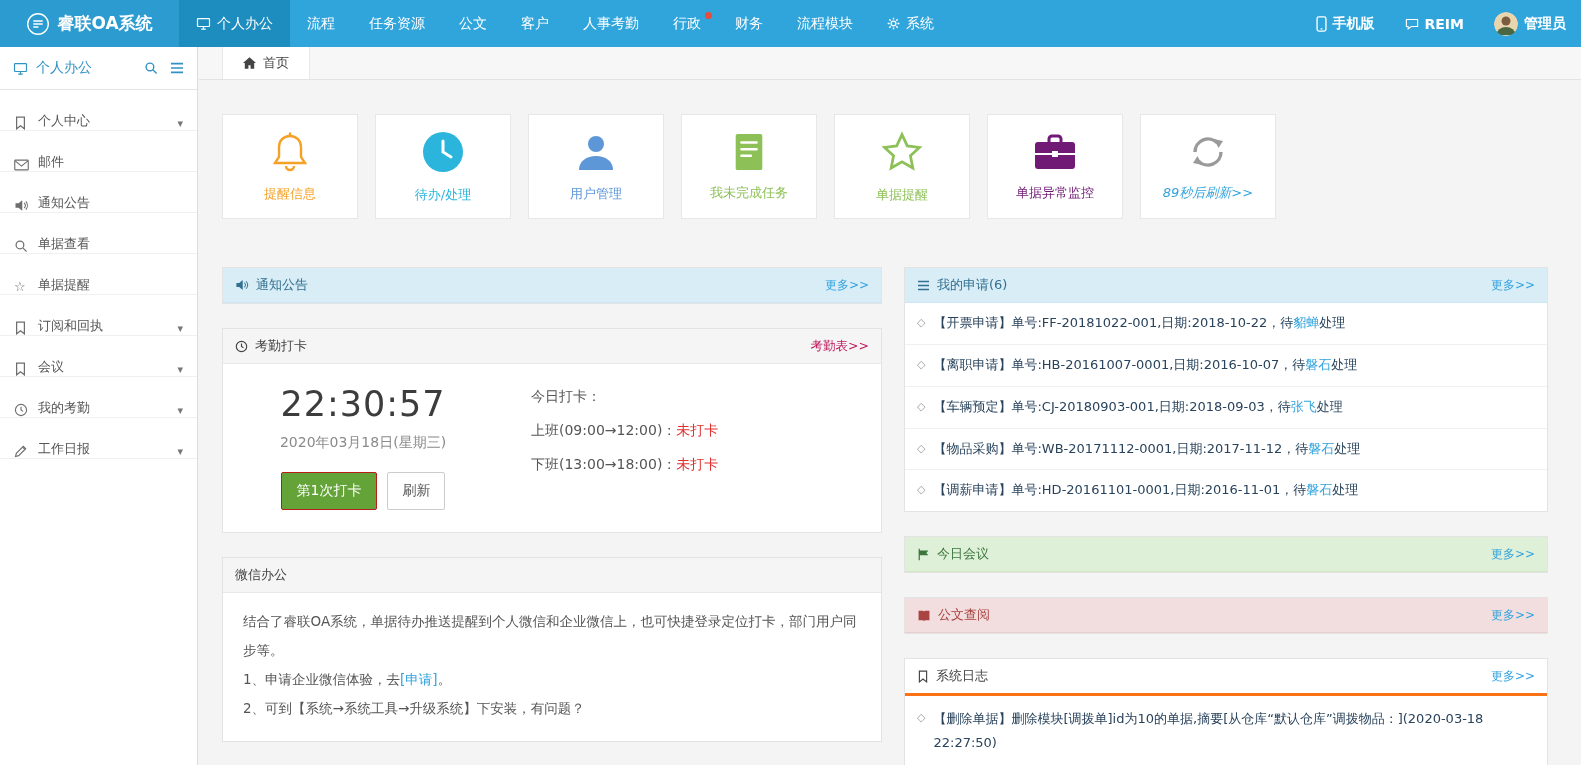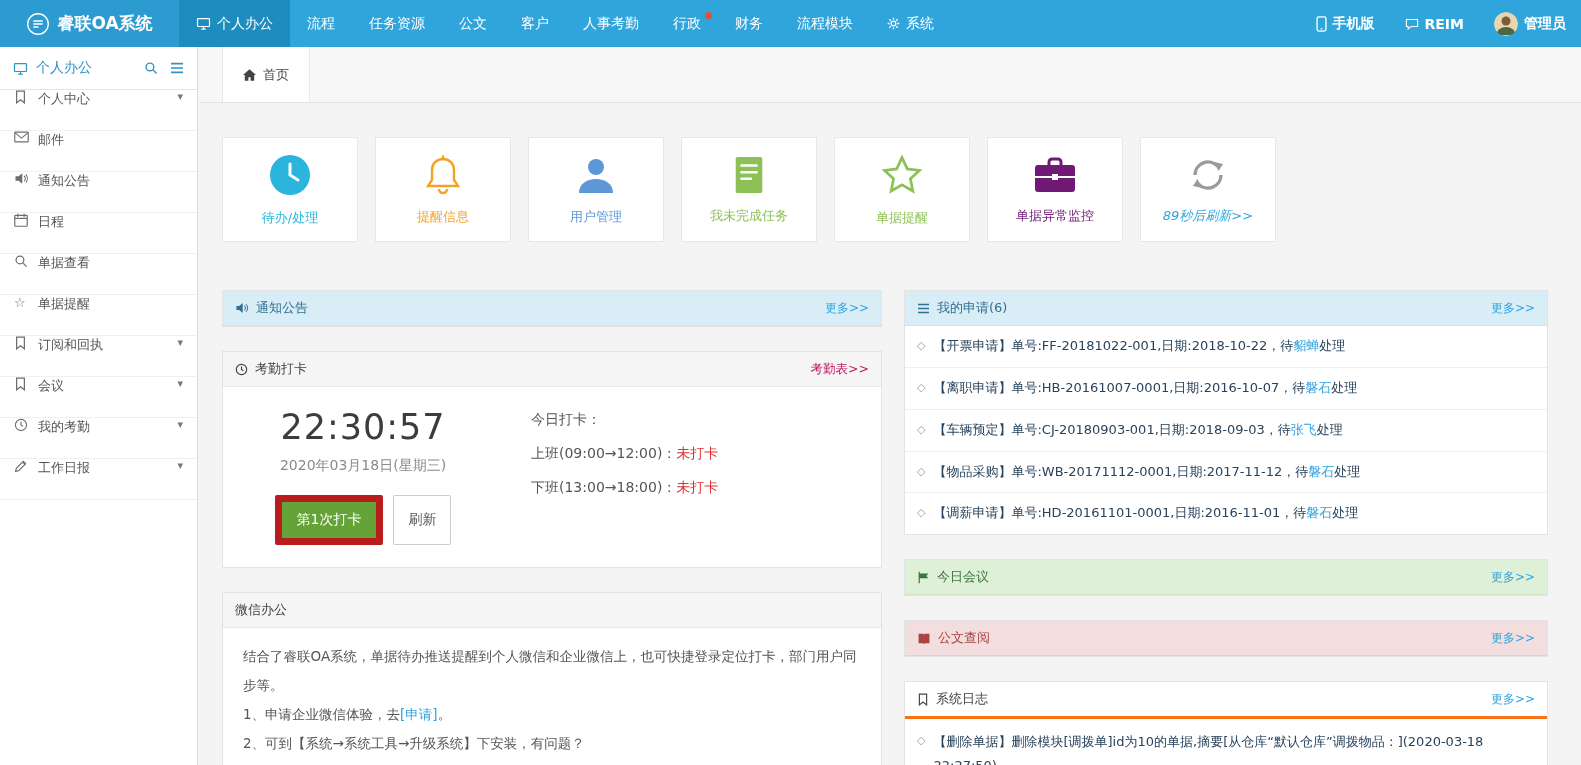--- a/index.html
+++ b/index.html
@@ -19,28 +19,28 @@
   .nav-dot { position:absolute; top:12px; right:6px; width:7px; height:7px; border-radius:50%; background:#e74c3c; }
   .topbar-right { margin-left:auto; display:flex; }
   .topbar-right .nav-item { padding:0 15px;font-weight:bold; }
   .avatar { width:24px; height:24px; border-radius:50%; overflow:hidden; flex:none; }
 
   
   .sidebar { position:absolute; top:47px; left:0; bottom:0; width:198px; background:#fff; border-right:1px solid #ddd; }
   .side-head { height:43px; display:flex; align-items:center; padding:0 13px; border-bottom:1px solid #e5e5e5; color:#3192c3; }
   .side-head .shead-title { font-size:14px; margin-left:8px; flex:1; }
   .side-head .hicon { color:#3192c3; cursor:pointer; margin-left:12px; }
-  .side-item { height:41px; display:flex; align-items:flex-start; padding:0 14px; border-bottom:1px solid #f0f0f0; color:#555; font-size:13px; cursor:pointer; }
+  .side-item { height:41px; display:flex; align-items:flex-end; padding:0 14px; border-bottom:1px solid #f0f0f0; color:#555; font-size:13px; cursor:pointer; }
   .side-item .sicon { width:24px; color:#6e6e6e; flex:none; }
   .side-item .caret { margin-left:auto; color:#777; font-size:11px; }
   .glyph { font-style:normal; }
 
   
   .main { margin-left:199px; height:718px; overflow:hidden; }
-  .tabbar { height:56px; background:#f7f7f7; border-bottom:1px solid #e3e3e3; display:flex; padding-left:23px; }
+  .tabbar { height:33px; background:#f7f7f7; border-bottom:1px solid #e3e3e3; display:flex; padding-left:23px; }
   .tab { background:#fff; border-left:1px solid #e8e8e8; border-right:1px solid #e8e8e8; padding:0 20px; display:flex; align-items:center; gap:7px; font-size:13px; color:#444; cursor:pointer; }
   .content { padding:34px 33px 0 23px; }
 
   
   .cards-row { display:flex; gap:17px; margin-bottom:48px; }
   .qcard { width:136px; height:105px; background:#fff; border:1px solid #e7e7e7; display:flex; flex-direction:column; align-items:center; justify-content:center; gap:12px; cursor:pointer; }
   .qlabel { font-size:13px; }
   .c0 { color:#2bb5dc; } .c1 { color:#f5a salmon; }
   .c1 { color:#f5a126; } .c2 { color:#5e97d8; }
   .c3 { color:#8dc057; } .c4 { color:#8dc057; }
@@ -61,21 +61,21 @@
   .p-success .p-head { background:#dff0d8; border-bottom:1px solid #d0e6c4; color:#3c763d;justify-content:center; }
   .p-danger .p-head { background:#f2dede; border-bottom:1px solid #e8cfcf; color:#a94442;align-items:center; }
   .p-plain .p-head { background:#fff; border-bottom:3px solid #f97316; color:#444; }
 
   
   .att-body { display:flex; padding:20px 12px 22px 20px; }
   .att-left { width:240px; text-align:center; flex:none; }
   .att-time { font-size:35px; color:#3c3c3c; letter-spacing:1px; }
   .att-date { font-size:14px; color:#8a8a8a; margin-top:10px; }
   .att-btns { margin-top:20px; display:flex; gap:10px; justify-content:center; }
-  .btn-green { background:#64a338; color:#fff; border:7px solid #b91c1c; padding:9px 15px; font-size:14px; border-radius:2px; cursor:pointer; font-family:inherit; }
+  .btn-green { background:#64a338; color:#fff; border:1px solid #b91c1c; padding:9px 15px; font-size:14px; border-radius:2px; cursor:pointer; font-family:inherit; }
   .btn-plain { background:#fff; color:#555; border:1px solid #ccc; padding:9px 14px; font-size:14px; border-radius:2px; cursor:pointer; font-family:inherit; }
   .att-right { padding-left:48px; padding-top:4px; font-size:14px; color:#555; }
   .att-row { margin-top:16px; }
   .status-red { color:#e03131; }
 
   
   .wx-body { padding:14px 20px 18px 20px; font-size:13.5px; color:#555; line-height:2.15; }
   .link { color:#31a3dd; text-decoration:none; cursor:pointer; }
 
   
@@ -219,29 +219,20 @@
     <span class="sicon">
         <svg width="15" height="13" viewBox="0 0 20 16" fill="currentColor">
           <path d="M2 5h4l5-4v14l-5-4H2z"></path>
           <path d="M13.5 4.5a5 5 0 0 1 0 7M15.8 2.5a8.5 8.5 0 0 1 0 11" fill="none" stroke="currentColor" stroke-width="1.4"></path>
         </svg>
       </span>
     <span>通知公告</span>
   </div>
   <div class="side-item">
     <span class="sicon">
-        <svg width="14" height="14" viewBox="0 0 18 18" fill="none" stroke="currentColor" stroke-width="1.5">
-          <rect x="1" y="3" width="16" height="14" rx="1"></rect>
-          <path d="M1 7h16M5 1v4M13 1v4"></path>
-        </svg>
-      </span>
-    <span>日程</span>
-  </div>
-  <div class="side-item">
-    <span class="sicon">
         <svg width="14" height="14" viewBox="0 0 20 20" fill="none" stroke="currentColor" stroke-width="1.8">
           <circle cx="8.5" cy="8.5" r="5.5"></circle>
           <path d="M13 13l5 5"></path>
         </svg>
       </span>
     <span>单据查看</span>
   </div>
   <div class="side-item">
     <span class="sicon glyph">☆</span>
     <span>单据提醒</span>
@@ -294,38 +285,38 @@
             <path d="M9 0L0 8h2.5v8h5v-5h3v5h5V8H18z"></path>
           </svg>
         </span>
       <span>首页</span>
     </div>
   </div>
 
   <div class="content">
 
     <div class="cards-row">
-      <div class="qcard c0">
-        <span class="qicon">
-            <svg width="44" height="44" viewBox="0 0 44 44">
-              <circle cx="22" cy="22" r="20" fill="currentColor"></circle>
-              <path d="M22 11v11l8 5" stroke="#fff" stroke-width="3" fill="none" stroke-linecap="round"></path>
-            </svg>
-          </span>
-        <span class="qlabel">待办/处理</span>
-      </div>
       <div class="qcard c1">
         <span class="qicon">
             <svg width="40" height="42" viewBox="0 0 40 42" fill="none" stroke="currentColor" stroke-width="2.4">
               <path d="M20 5c-6.5 0-11 4.8-11 11v10l-4 6h30l-4-6V16c0-6.2-4.5-11-11-11z"></path>
               <path d="M16 35a4 4 0 0 0 8 0"></path>
               <path d="M20 5V2.5" stroke-linecap="round"></path>
             </svg>
           </span>
         <span class="qlabel">提醒信息</span>
+      </div>
+      <div class="qcard c0">
+        <span class="qicon">
+            <svg width="44" height="44" viewBox="0 0 44 44">
+              <circle cx="22" cy="22" r="20" fill="currentColor"></circle>
+              <path d="M22 11v11l8 5" stroke="#fff" stroke-width="3" fill="none" stroke-linecap="round"></path>
+            </svg>
+          </span>
+        <span class="qlabel">待办/处理</span>
       </div>
       <div class="qcard c2">
         <span class="qicon">
             <svg width="42" height="42" viewBox="0 0 42 42" fill="currentColor">
               <circle cx="21" cy="13" r="8"></circle>
               <path d="M4 39c0-9 7.6-14 17-14s17 5 17 14z"></path>
             </svg>
           </span>
         <span class="qlabel">用户管理</span>
       </div>

